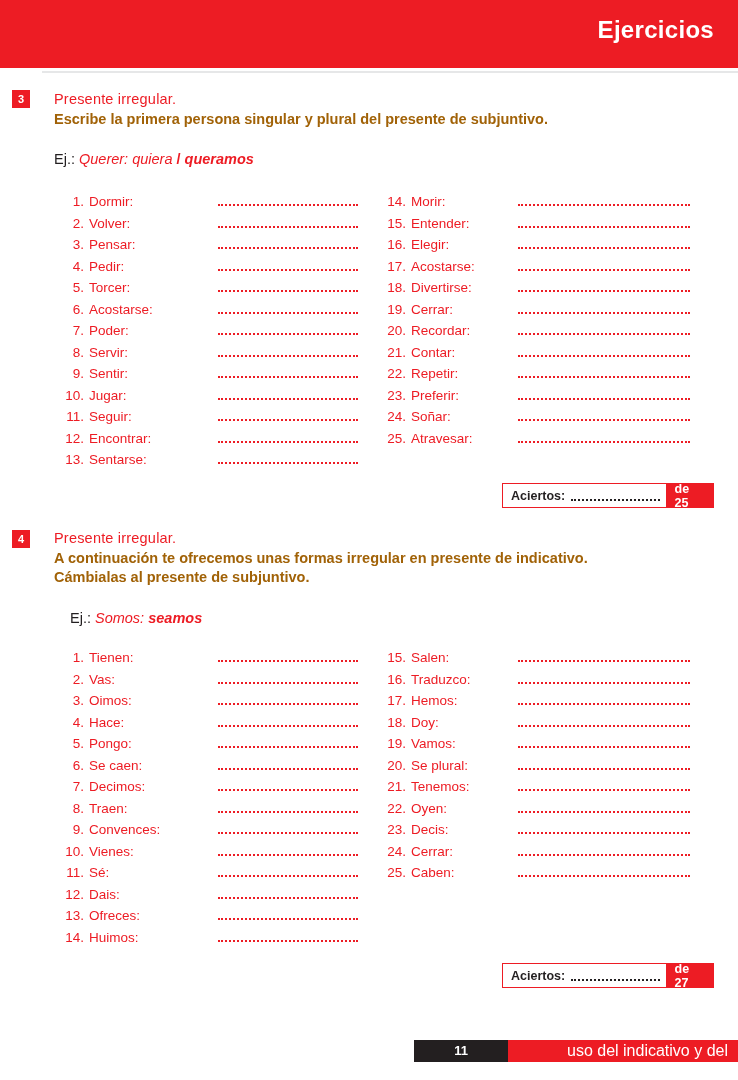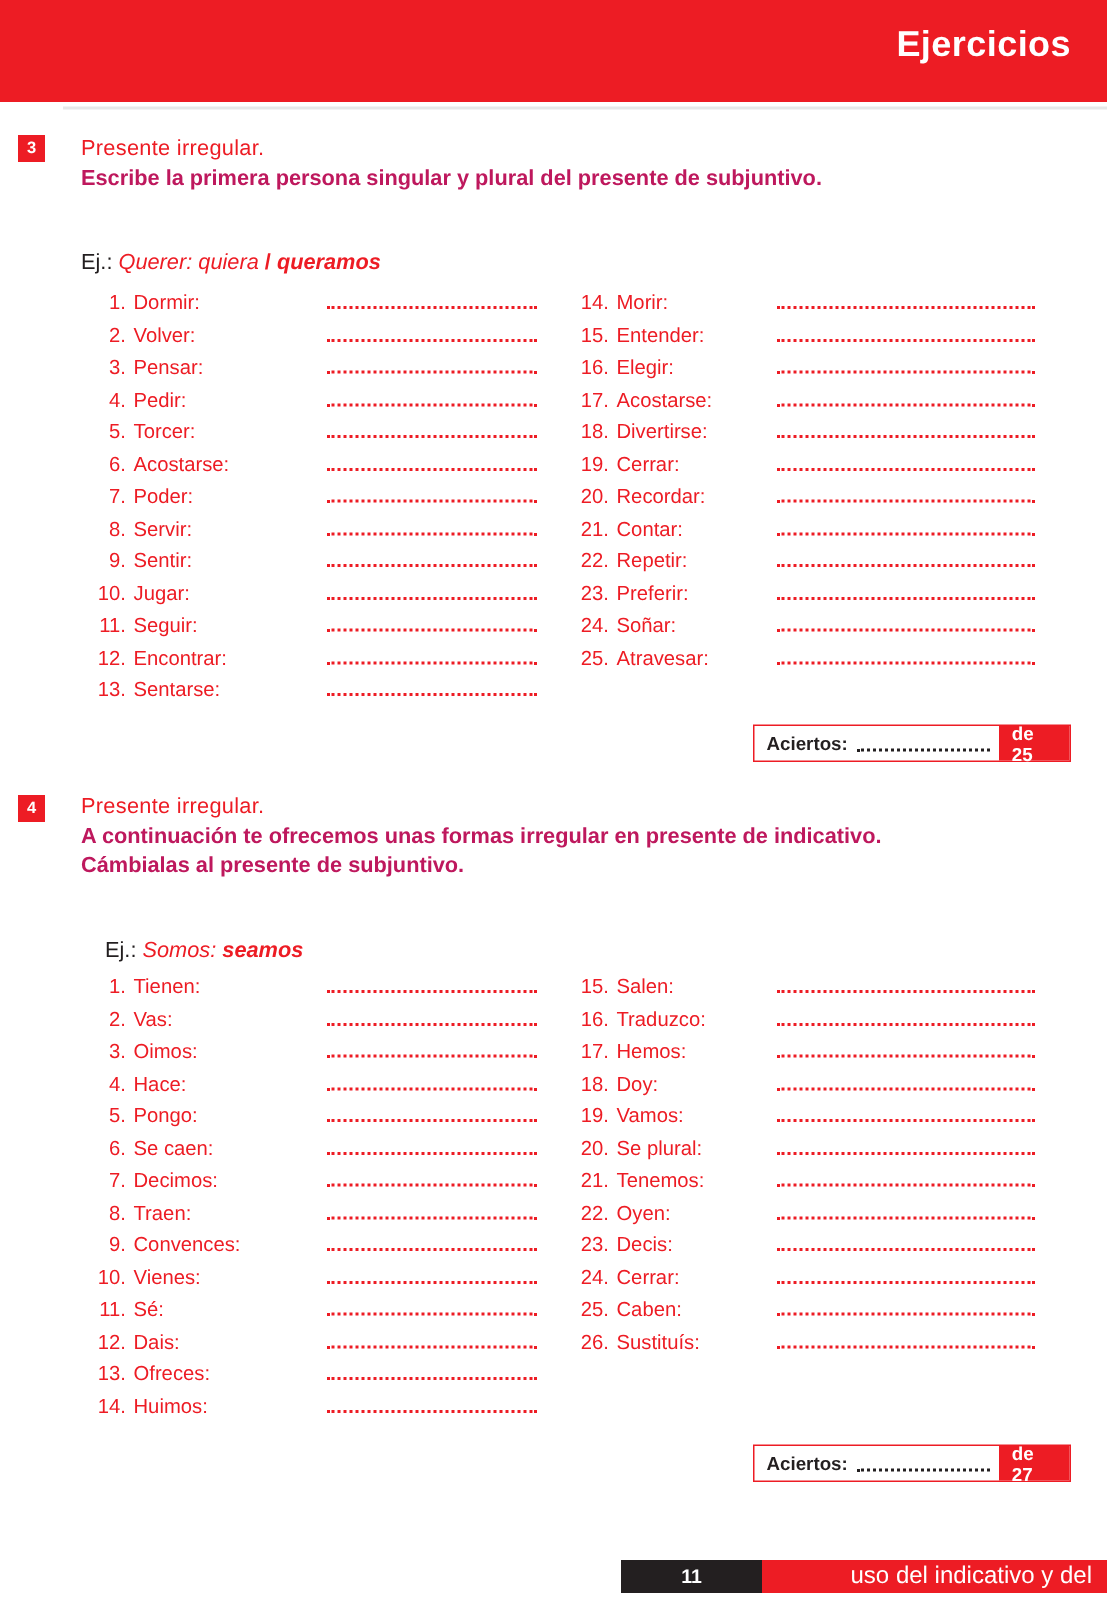--- a/index.html
+++ b/index.html
@@ -65,29 +65,28 @@
   .ex-title {
     position: absolute;
     font-size: 14.5px;
     font-weight: normal;
     color: #ed1c24;
     letter-spacing: 0.2px;
   }
   .ex-instr {
     position: absolute;
     font-size: 14.5px;
-    color: #be185d;
+    color: #a16207;
     line-height: 19px;
     font-weight: 600;
   }
   .ex-example {
     position: absolute;
     font-size: 14.5px;
     color: #231f20;
-    margin-top: 16px;
   }
   .ex-example .lbl {
     color: #231f20;
   }
   .ex-example .verb {
     color: #ed1c24;
     font-style: italic;
   }
   .ex-example .ans1 {
     color: #ed1c24;
@@ -491,25 +490,20 @@
   <div class="item">
       <span class="num">24.</span>
       <span class="word">Cerrar:</span>
       <span class="dots fixed" style="width:172px;margin-left:auto;"></span>
     </div>
   <div class="item">
       <span class="num">25.</span>
       <span class="word">Caben:</span>
       <span class="dots fixed" style="width:172px;margin-left:auto;"></span>
     </div>
-  <div class="item">
-      <span class="num">26.</span>
-      <span class="word">Sustituís:</span>
-      <span class="dots fixed" style="width:172px;margin-left:auto;"></span>
-    </div>
 </div>
 
 <div class="aciertos" style="left:502px; top:963px; width:212px;">
   <span class="lbl">Aciertos:</span>
   <span class="line"></span>
   <span class="de">de 27</span>
 </div>
 
 <div class="footer-page">11</div>
 <div class="footer-band">uso del indicativo y del subjuntivo</div>

